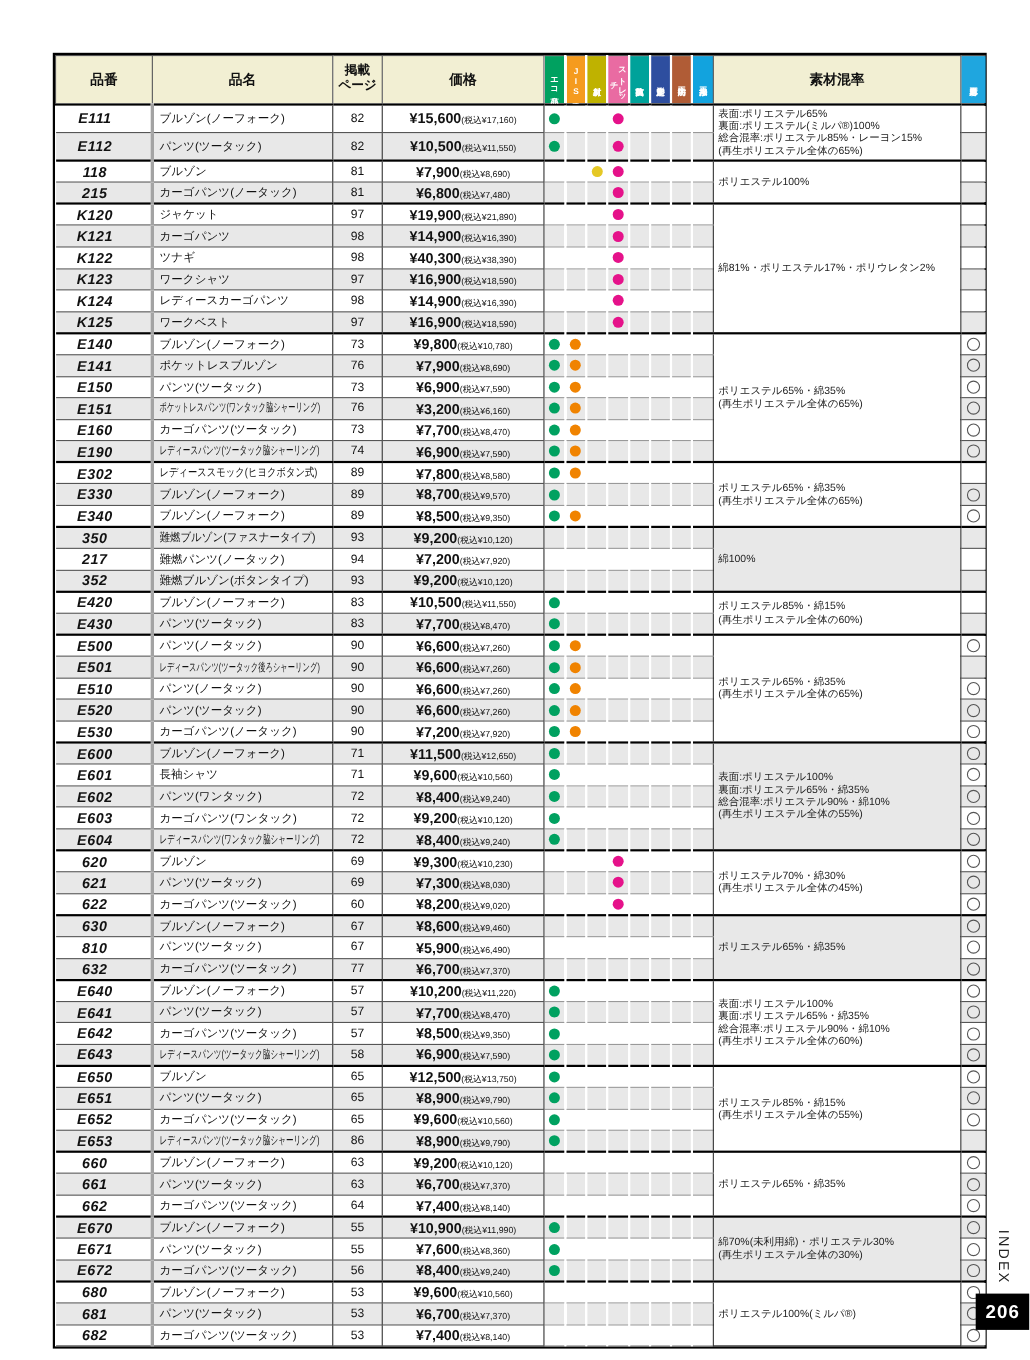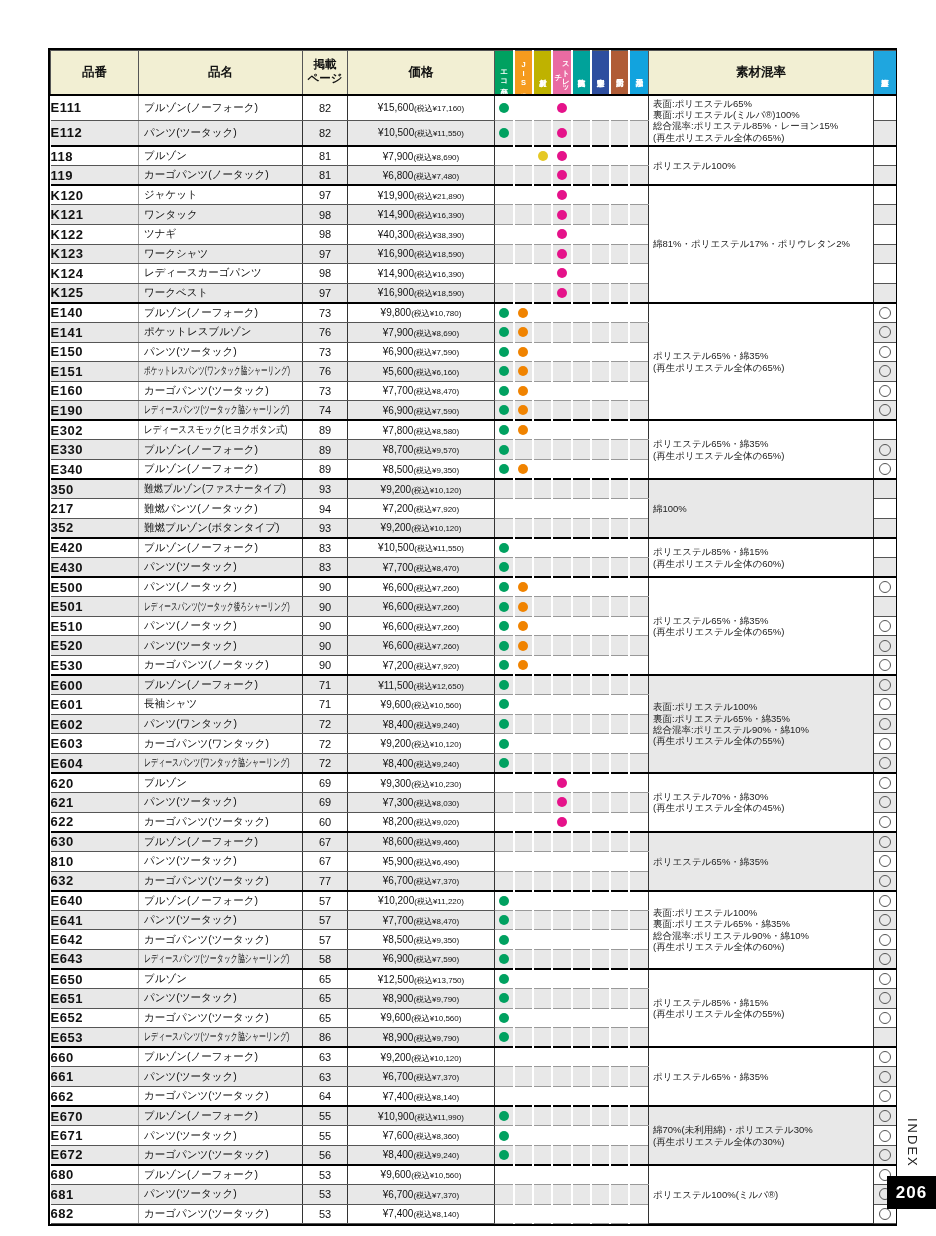--- a/index.html
+++ b/index.html
@@ -13,26 +13,26 @@
   thead th.c-page{white-space:pre-line;font-size:11.5px;}
   thead th.feat{color:#fff;writing-mode:vertical-rl;text-orientation:upright;font-size:7.5px;
     font-weight:bold;line-height:1;letter-spacing:0;border-left:2px solid #fff;border-right:2px solid #fff;
     padding-top:2px;}
   thead th.feat.first{border-left:1px solid #555;}
   thead th.feat.last{border-right:1px solid #555;}
   thead th.season-h{border-left:1px solid #555;border-right:none;}
   tbody tr{height:19.6px;}
   tbody td{border-bottom:1px solid #555;font-size:11px;color:#111;text-align:center;vertical-align:middle;background:#fff;}
   tbody tr.alt td{background:#E8E8E8;}
-  td.c-no{border-right:1px solid #a3a3a3;font-weight:bold;font-size:13px;text-align:left;padding-right:15px;letter-spacing:.5px;}
+  td.c-no{border-right:3px solid #a3a3a3;font-weight:bold;font-size:13px;text-align:center;padding-right:15px;letter-spacing:.5px;font-style:italic;}
   td.c-name{border-right:1px solid #333;text-align:left;padding-left:5px;font-size:10.5px;white-space:nowrap;}
   td.c-name span{display:inline-block;transform-origin:left center;white-space:nowrap;}
   td.c-page{border-right:1px solid #333;font-size:11px;}
   td.c-price{border-right:1px solid #333;white-space:nowrap;}
-  .price-main{font-weight:normal;font-size:10px;}
+  .price-main{font-weight:bold;font-size:13px;}
   .price-tax{font-size:8px;}
   td.feat{border-left:2px solid #fff;border-right:2px solid #fff;border-top:1px solid #999;border-bottom:1px solid #999;}
   td.feat.first{border-left:1px solid #333;}
   td.feat.last{border-right:1px solid #333;}
   tbody td.material{border:1px solid #333;background:#fff;text-align:left;vertical-align:middle;
     font-size:9.5px;line-height:1.2;padding:2px 4px;white-space:pre-line;color:#222;}
   td.c-season{border-left:1px solid #555;}
   tbody tr.gs td{border-top:2px solid #000;}
   .dot{width:10px;height:10px;border-radius:50%;margin:0 auto;}
   .ring{width:10px;height:10px;border:1.3px solid #555;border-radius:50%;margin:0 auto;background:transparent;}
@@ -139,21 +139,21 @@
               <div class="dot" style="background: rgb(229, 18, 138);"></div>
             </td>
             <td class="feat"></td>
             <td class="feat"></td>
             <td class="feat"></td>
             <td class="feat last"></td>
             <td class="material" rowspan="2">ポリエステル100%</td>
             <td class="c-season"></td>
           </tr>
           <tr class="alt">
-            <td class="c-no">119</td>
+            <td class="c-no">215</td>
             <td class="c-name"><span>カーゴパンツ(ノータック)</span></td>
             <td class="c-page">81</td>
             <td class="c-price"><span class="price-main">¥6,800</span><span class="price-tax">(税込¥7,480)</span></td>
             <td class="feat first"></td>
             <td class="feat"></td>
             <td class="feat"></td>
             <td class="feat">
               <div class="dot" style="background: rgb(229, 18, 138);"></div>
             </td>
             <td class="feat"></td>
@@ -175,21 +175,21 @@
             </td>
             <td class="feat"></td>
             <td class="feat"></td>
             <td class="feat"></td>
             <td class="feat last"></td>
             <td class="material" rowspan="6">綿81%・ポリエステル17%・ポリウレタン2%</td>
             <td class="c-season"></td>
           </tr>
           <tr class="alt">
             <td class="c-no">K121</td>
-            <td class="c-name"><span>ワンタック</span></td>
+            <td class="c-name"><span>カーゴパンツ</span></td>
             <td class="c-page">98</td>
             <td class="c-price"><span class="price-main">¥14,900</span><span class="price-tax">(税込¥16,390)</span></td>
             <td class="feat first"></td>
             <td class="feat"></td>
             <td class="feat"></td>
             <td class="feat">
               <div class="dot" style="background: rgb(229, 18, 138);"></div>
             </td>
             <td class="feat"></td>
             <td class="feat"></td>
@@ -327,21 +327,21 @@
             <td class="feat"></td>
             <td class="feat last"></td>
             <td class="c-season">
               <div class="ring"></div>
             </td>
           </tr>
           <tr class="alt">
             <td class="c-no">E151</td>
             <td class="c-name"><span style="transform: scaleX(0.629);">ポケットレスパンツ(ワンタック脇シャーリング)</span></td>
             <td class="c-page">76</td>
-            <td class="c-price"><span class="price-main">¥5,600</span><span class="price-tax">(税込¥6,160)</span></td>
+            <td class="c-price"><span class="price-main">¥3,200</span><span class="price-tax">(税込¥6,160)</span></td>
             <td class="feat first">
               <div class="dot" style="background: rgb(0, 161, 96);"></div>
             </td>
             <td class="feat">
               <div class="dot" style="background: rgb(240, 131, 0);"></div>
             </td>
             <td class="feat"></td>
             <td class="feat"></td>
             <td class="feat"></td>
             <td class="feat"></td>

